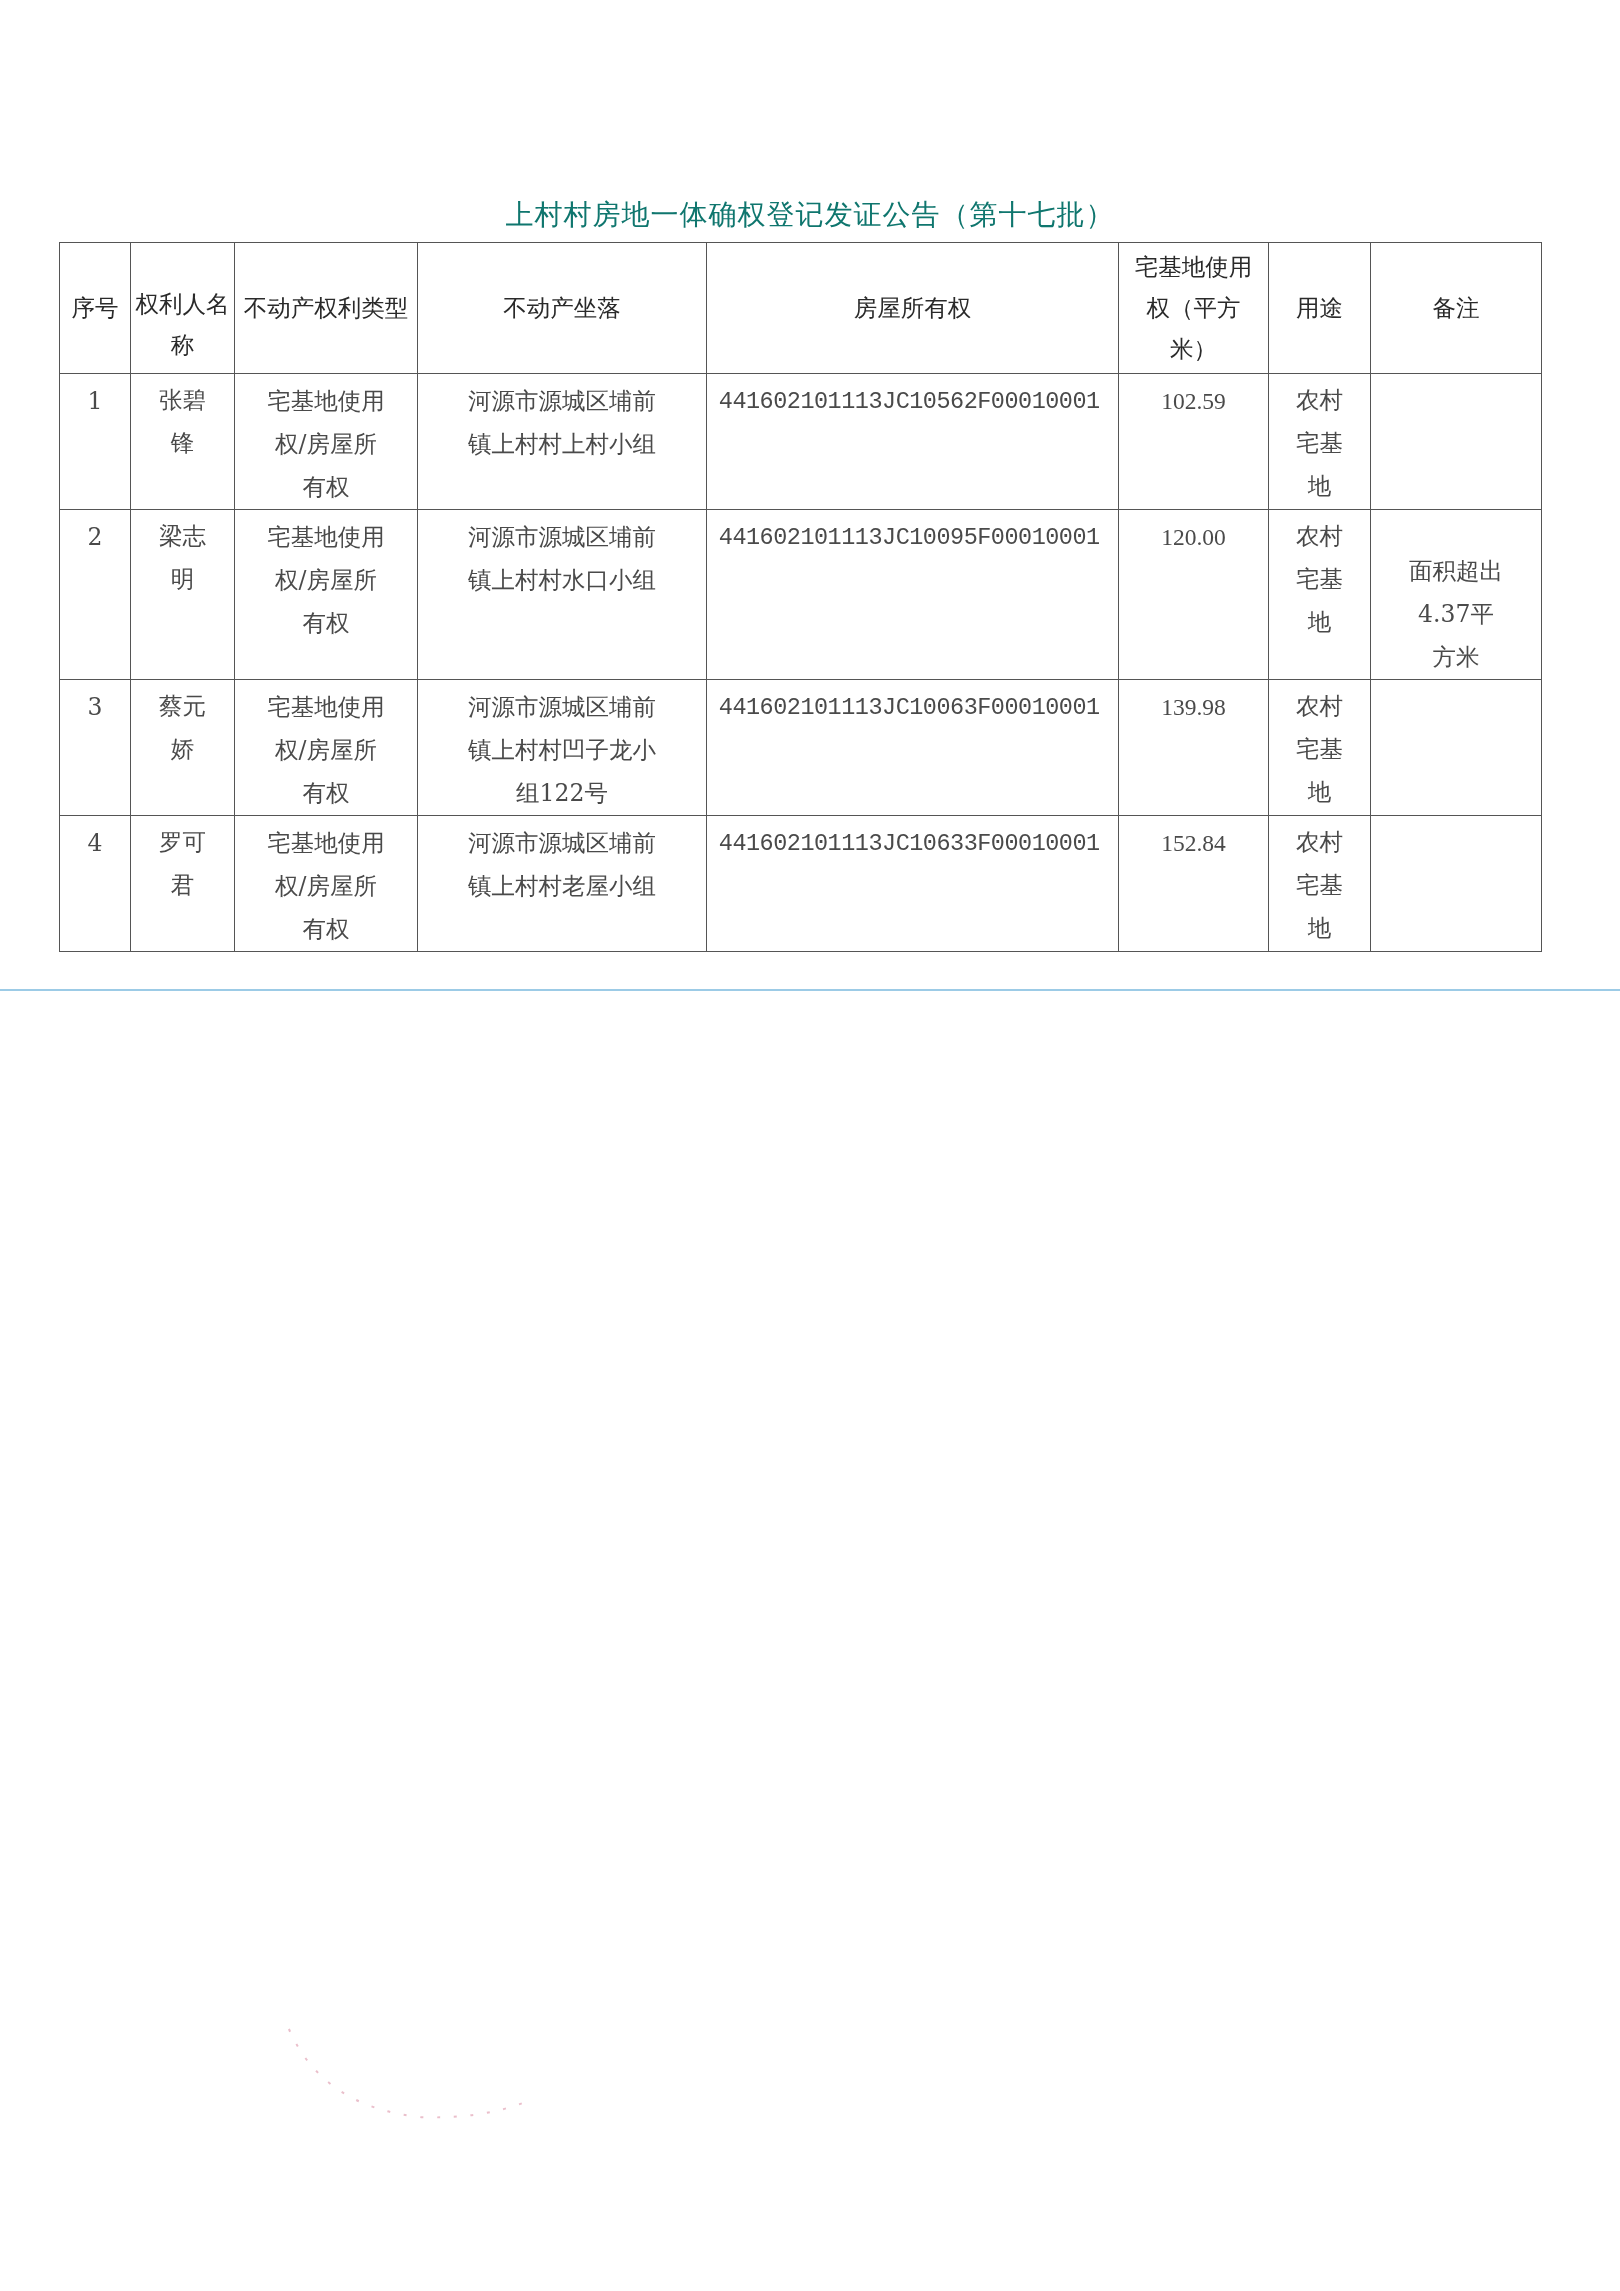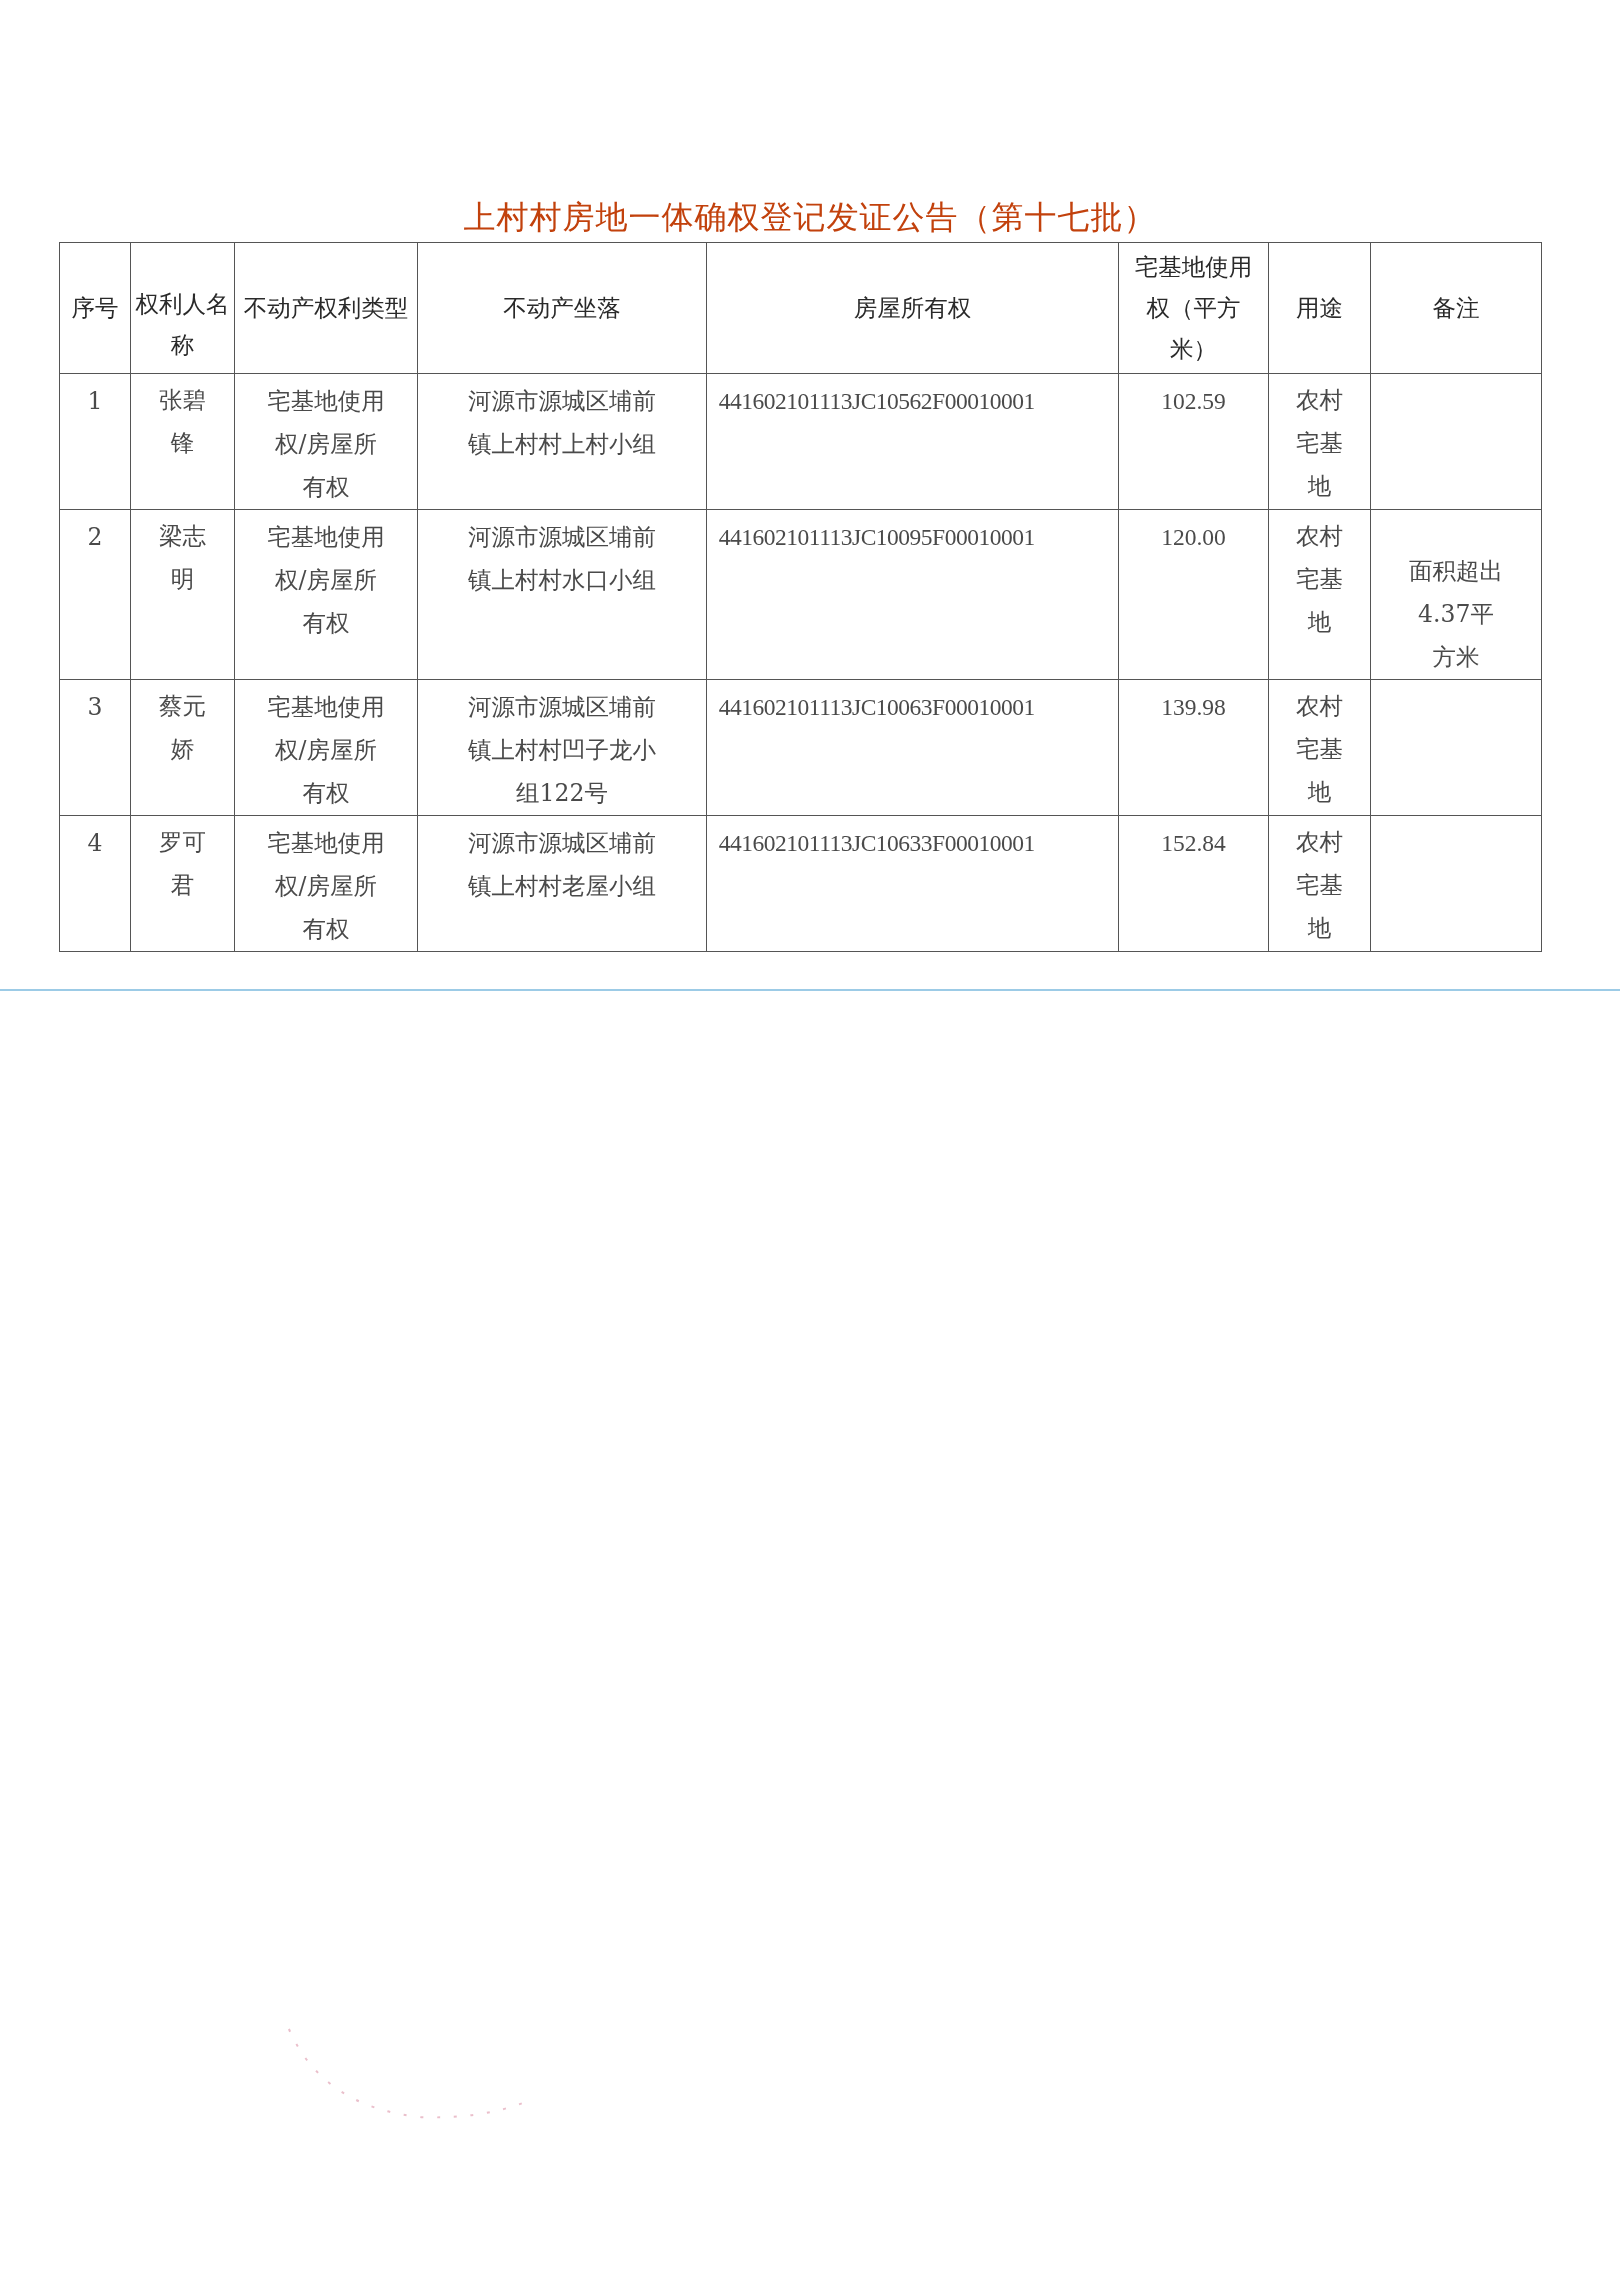--- a/index.html
+++ b/index.html
@@ -3,21 +3,21 @@
 <meta charset="utf-8">
 <style>
   html, body { margin: 0; padding: 0; background: #ffffff; }
   body {
     width: 1620px; height: 2292px; position: relative; overflow: hidden;
     font-family: "DejaVu Serif", "Liberation Serif", serif;
     color: #3a3a3a;
   }
   .title {
     position: absolute; left: 0; width: 1620px; top: 196px;
-    text-align: center; font-size: 32px; color: #c2410c;
+    text-align: center; font-size: 28px; color: #0f766e;
     letter-spacing: 1px;
     font-family: "DejaVu Serif", "Liberation Serif", serif;
   }
   table.notice {
     position: absolute; left: 59px; top: 242px;
     border-collapse: collapse;
     table-layout: fixed;
     width: 1481px;
   }
   table.notice td, table.notice th {
@@ -37,21 +37,21 @@
     font-size: 23.5px;
     line-height: 41px;
     font-family: "DejaVu Sans", "Liberation Sans", sans-serif;
   }
   tr.hdr { height: 131px; }
   tr.r1 { height: 131px; }
   tr.r2 { height: 128px; }
   tr.r3 { height: 129px; }
   tr.r4 { height: 129px; }
   td .cell { padding: 5.9px 5.9px 0 5.9px; }
-  td.unit .cell { text-align: left; padding-left: 11.8px; font-family: Liberation Serif, serif; letter-spacing: -0.5px; }
+  td.unit .cell { text-align: left; padding-left: 11.8px; font-family: Liberation Mono, monospace; letter-spacing: -0.5px; }
   td.num .cell { font-family: Liberation Serif, serif; }
   .wrap2 { display: inline-block; width: 2.1em; font-family: Liberation Mono, monospace; }
   .wrap4 { display: inline-block; width: 4.2em; margin-top: 34px; }
   .wrap5 { display: inline-block; width: 5.1em; }
   .wrap8 { display: inline-block; width: 8.2em; text-align: center; }
   .blue-line {
     position: absolute; left: 0; top: 989px; width: 1620px; height: 2px;
     background: #9ccbe6;
   }
   .stamp-arc {

